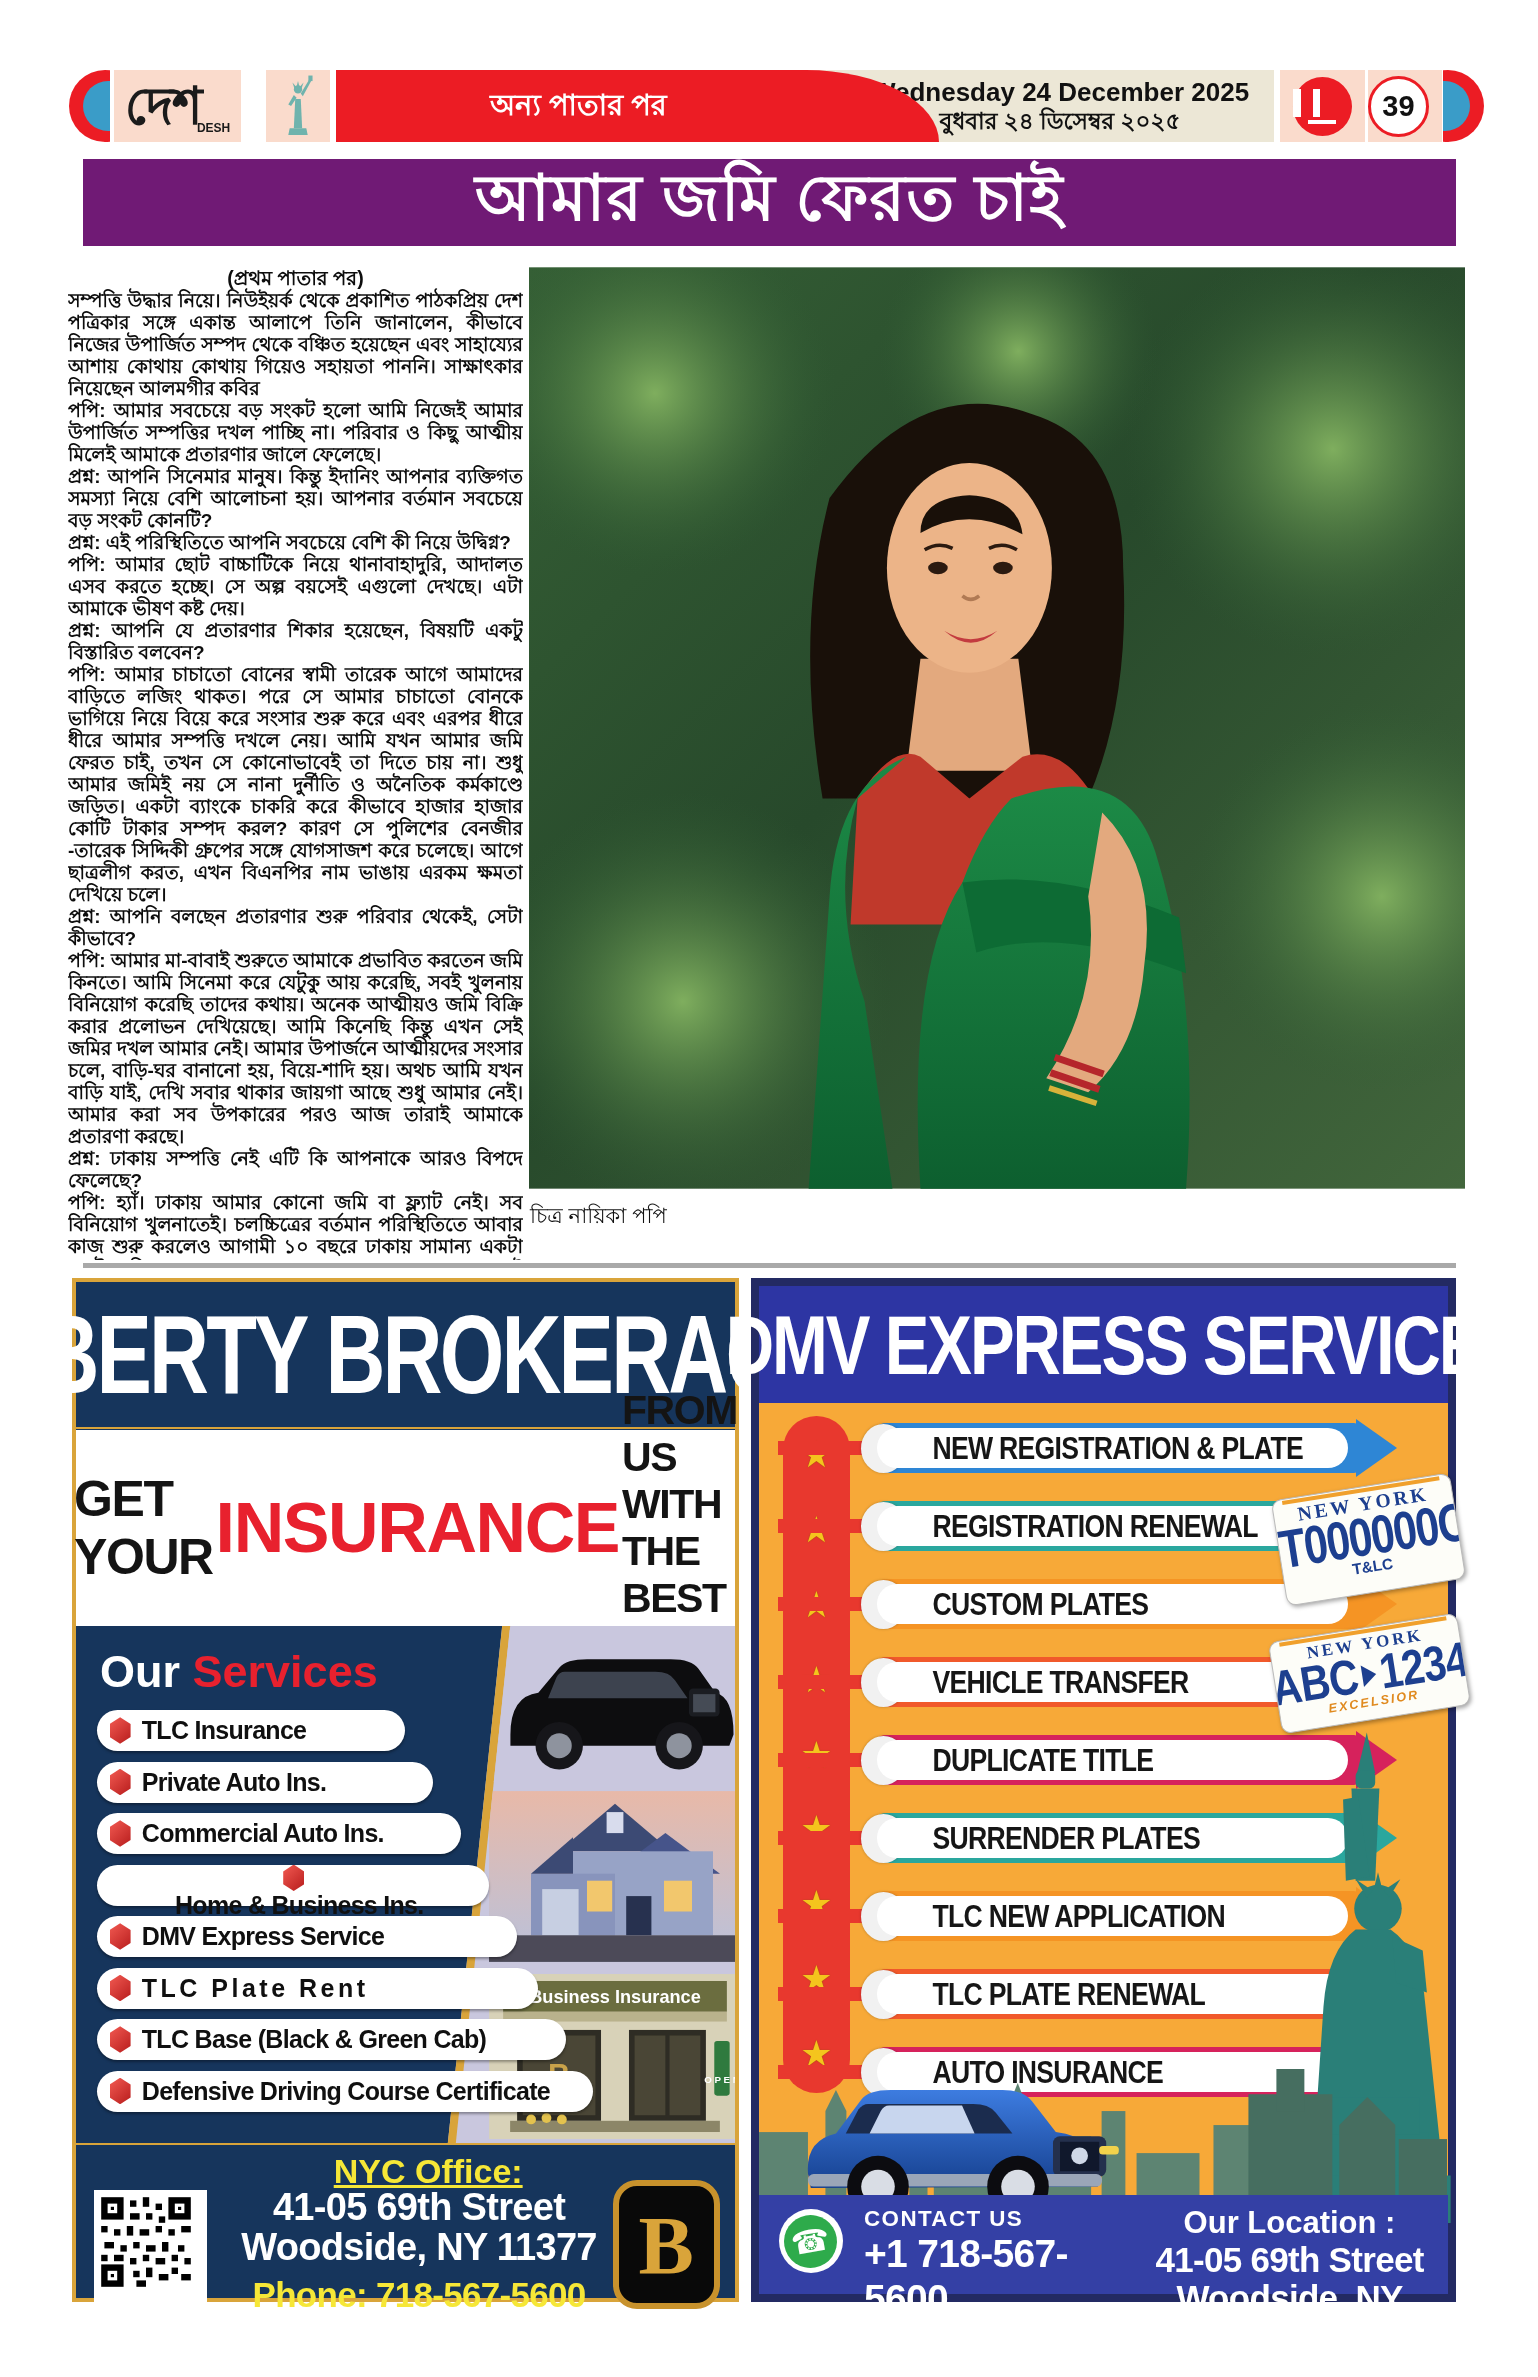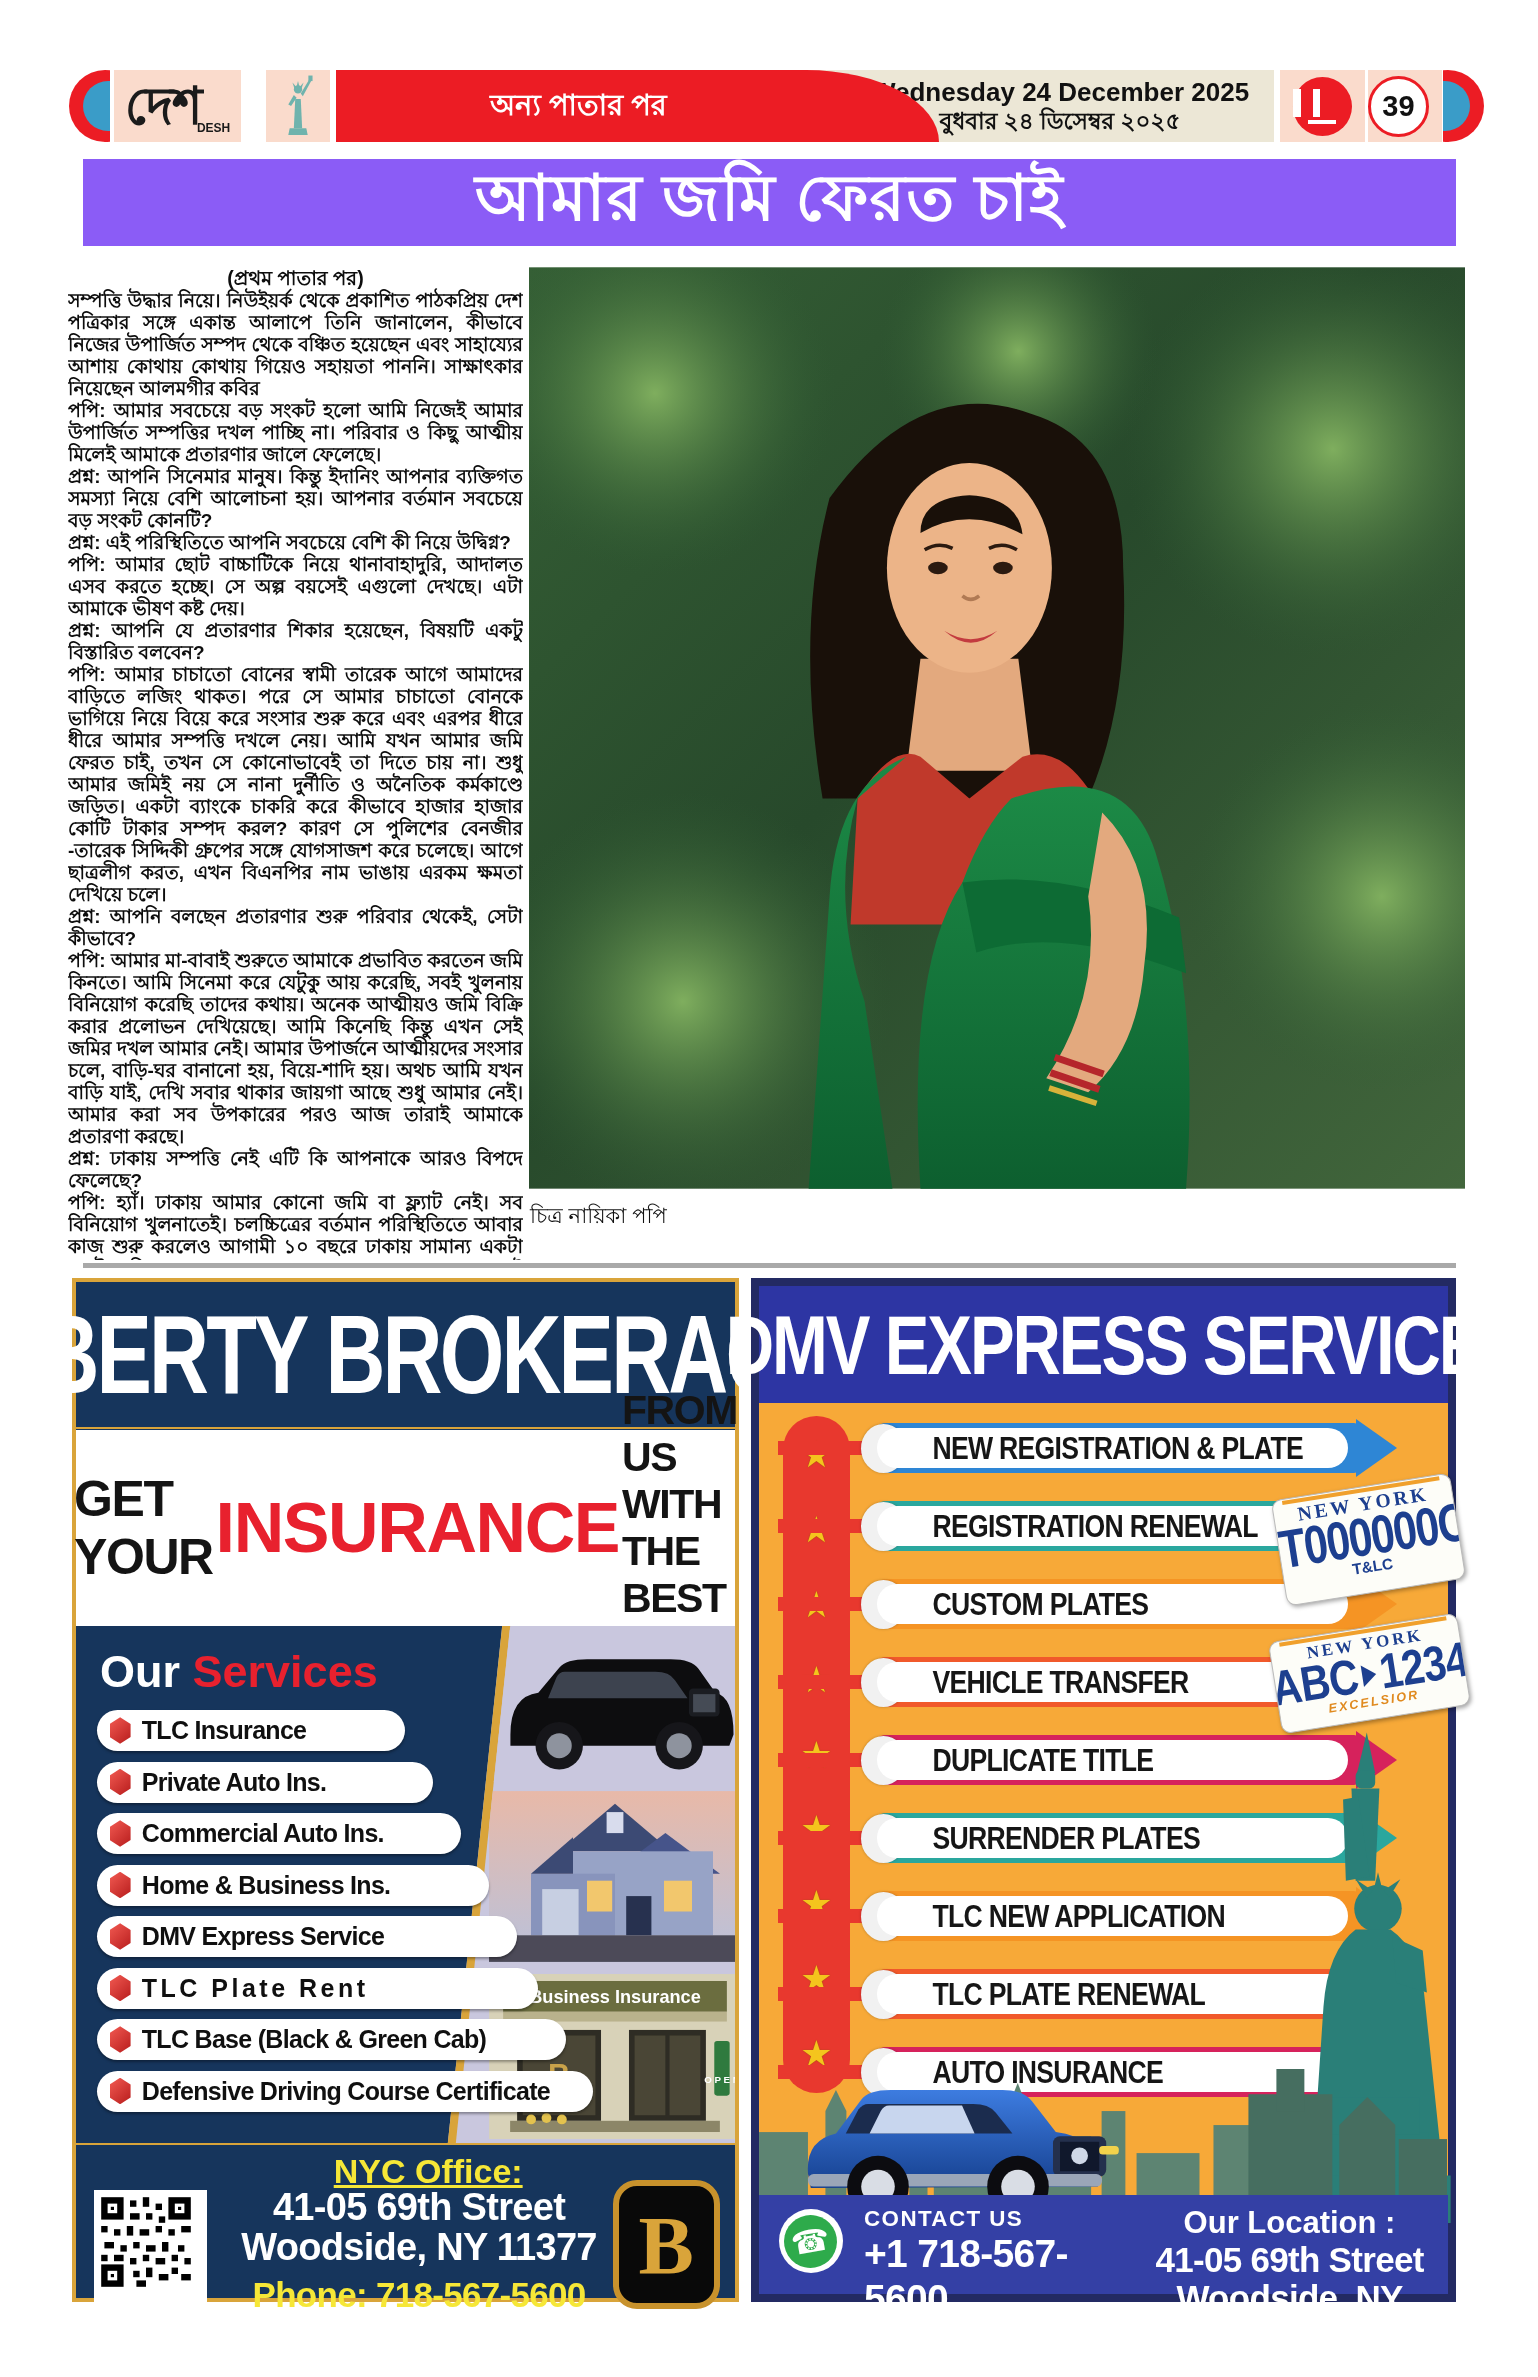--- a/index.html
+++ b/index.html
@@ -27,21 +27,21 @@
   .date-bn{font-size:23px;font-weight:bold;color:#111;line-height:1.15;}
   .icon-box{left:1280px;width:85px;display:flex;align-items:center;justify-content:center;}
   .gate{width:59px;height:59px;border-radius:50%;background:#ec1c24;position:relative;}
   .gate i{position:absolute;top:12.6px;width:7.7px;height:28px;background:#fff;}
   .gate i:first-child{left:19.6px;} .gate i:last-child{left:32px;}
   .gate u{position:absolute;left:15.4px;top:43px;width:28px;height:4.9px;background:#fff;}
   .num-box{left:1368px;width:74px;display:flex;align-items:center;justify-content:flex-start;}
   .num-circ{width:55px;height:55px;border-radius:50%;background:#fff;border:3.5px solid #ec1c24;
             display:flex;align-items:center;justify-content:center;font-size:29px;font-weight:bold;color:#111;}
   
-  .headline-bar{position:absolute;left:83px;top:159px;width:1373px;height:87px;background:#8b5cf6;
+  .headline-bar{position:absolute;left:83px;top:159px;width:1373px;height:87px;background:#701a75;
                 display:flex;align-items:center;justify-content:center;}
   .headline-bar h1{margin:0;color:#fff;font-size:64px;font-weight:bold;letter-spacing:1.4px;}
   
   .article-col{position:absolute;left:68px;top:267px;width:455px;height:993px;overflow:hidden;
                color:#0d0d0d;font-weight:bold;font-size:19px;line-height:22px;text-align:justify;}
   .article-col .cont-note{text-align:center;font-size:19.6px;margin:0 0 1.4px 0;}
   .article-col p{margin:0;}
   .photo{position:absolute;left:529px;top:267px;width:936px;height:922px;overflow:hidden;}
   .caption{position:absolute;left:530px;top:1200px;font-size:21px;font-weight:normal;color:#111;}
   .divider{position:absolute;left:83px;top:1263px;width:1373px;height:4.9px;background:#a9a9a9;}
@@ -349,21 +349,21 @@
             <span>TLC Insurance</span>
           </div>
         <div class="pill" style="width:336px;">
             <i class="gem"></i>
             <span>Private Auto Ins.</span>
           </div>
         <div class="pill" style="width:364px;">
             <i class="gem"></i>
             <span>Commercial Auto Ins.</span>
           </div>
-        <div class="pill" style="width:392px;">
+        <div class="pill" style="width:392px;flex-direction:column;">
             <i class="gem"></i>
             <span>Home &amp; Business Ins.</span>
           </div>
         <div class="pill" style="width:420px;">
             <i class="gem"></i>
             <span>DMV Express Service</span>
           </div>
         <div class="pill sp" style="width:441px;">
             <i class="gem"></i>
             <span>TLC  Plate Rent</span>

